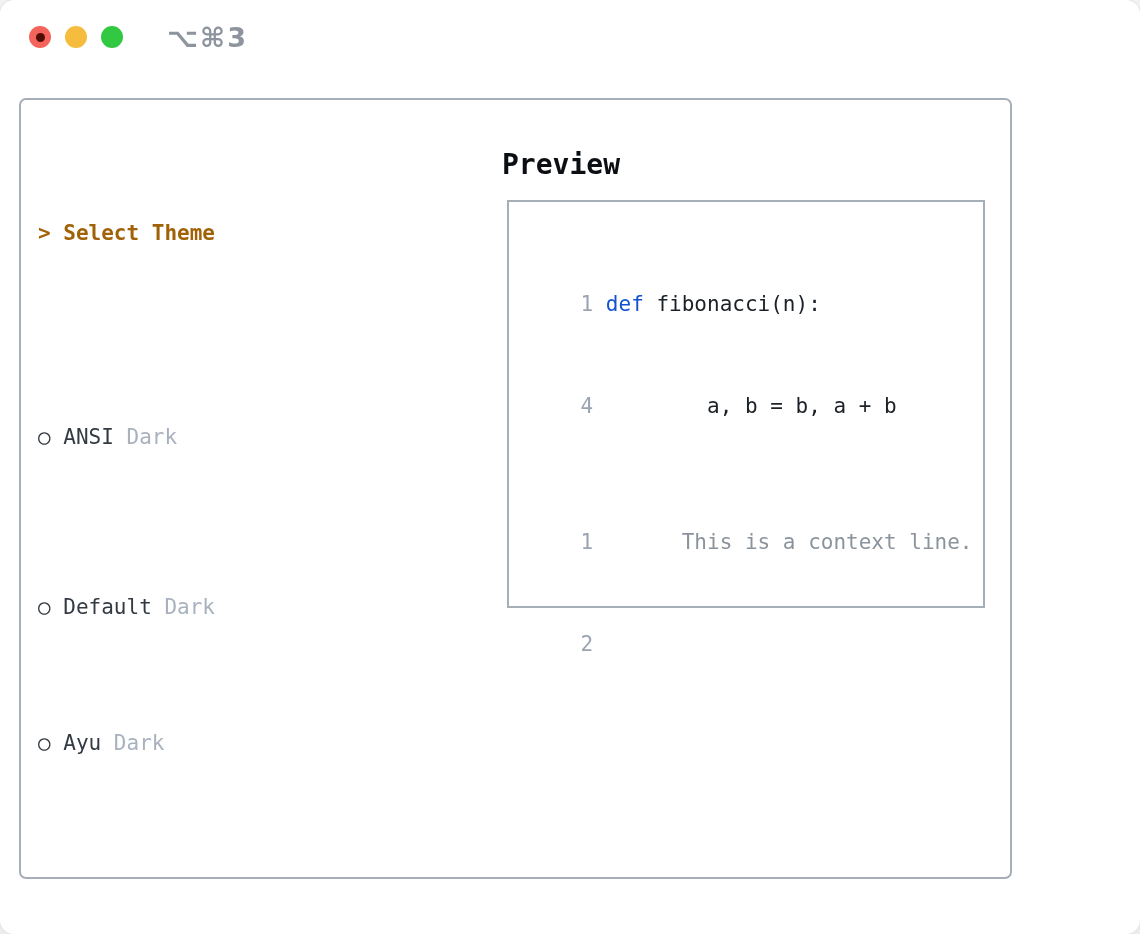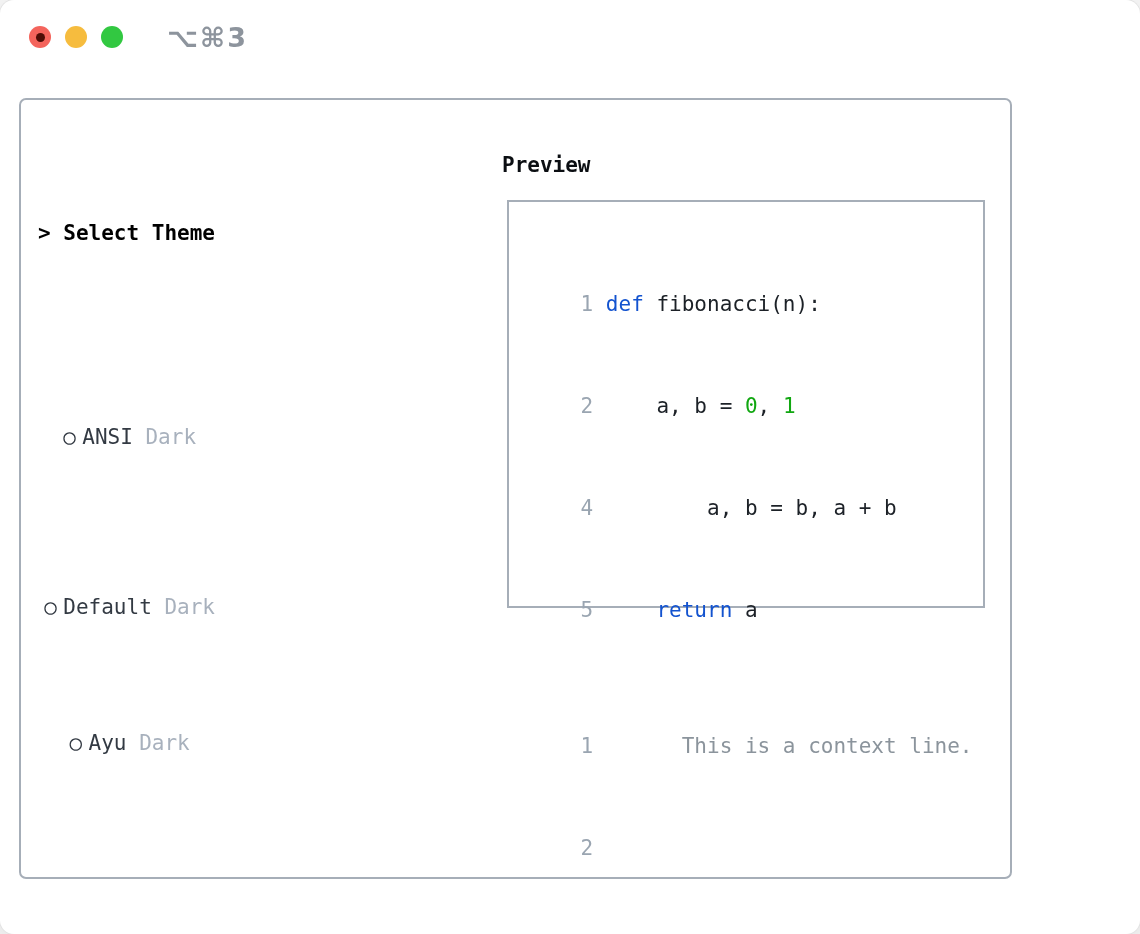--- a/index.html
+++ b/index.html
@@ -34,29 +34,29 @@
     position:absolute;left:19px;top:98px;width:993px;height:781px;
     border:2px solid var(--panel_border);border-radius:7px;
     box-sizing:border-box;background:#fff;
   }
   .left-col{
     position:absolute;left:17px;top:48px;
     font-size:21px;line-height:34px;color:var(--text_dark);
     white-space:pre;
   }
   .prefix{display:inline-block;width:2ch;}
-  .picker-header{font-weight:bold;color:#000000;}
-  .trow{white-space:normal;text-align:center;}
+  .picker-header{font-weight:bold;color:#a16207;}
+  .trow{white-space:normal;}
   .marker{display:inline-block;width:2ch;color:var(--text_dark);}
   .tname{color:var(--text_dark);}
   .tvariant{color:var(--muted);margin-left:1ch;}
   
   .right-col{position:absolute;left:481px;top:48px;}
   .preview-header{
-    font-size:21px;line-height:34px;font-weight:bold;color:#0b0e12;
+    font-size:28px;line-height:34px;font-weight:bold;color:#0b0e12;
   }
   .preview-box{
     margin-top:18px;margin-left:5px;
     width:478px;height:408px;box-sizing:border-box;
     border:2px solid var(--panel_border);
     background:#fff;
     padding:51px 24px 0 21px;
   }
   .pline{white-space:pre;font-size:21px;line-height:34px;}
   .pline .ln{display:inline-block;width:2ch;color:var(--line_number);}
@@ -126,32 +126,26 @@
       
     </div>
 
     <div class="right-col">
       <div class="preview-header">Preview</div>
       <div class="preview-box" id="preview-box">
   <div class="pline">
     <span class="ln">1</span><span class="lcontent"><span class="seg-keyword">def</span><span class="seg-plain"> fibonacci(n):</span></span>
   </div>
 
-  <div class="pline">
-    <span class="ln">2</span><span class="lcontent"><span class="seg-plain">    a, b = </span><span class="seg-number">0</span><span class="seg-plain">, </span><span class="seg-number">1</span></span>
-  </div>
 
 
   <div class="pline">
     <span class="ln">4</span><span class="lcontent"><span class="seg-plain">        a, b = b, a + b</span></span>
   </div>
 
-  <div class="pline">
-    <span class="ln">5</span><span class="lcontent"><span class="seg-plain">    </span><span class="seg-keyword">return</span><span class="seg-plain"> a</span></span>
-  </div>
 
   <div class="pline blank">
     <span class="ln"></span><span class="lcontent"></span>
   </div>
 
   <div class="pline">
     <span class="ln">1</span><span class="lcontent"><span class="seg-context">      This is a context line.</span></span>
   </div>
 
   <div class="pline">

